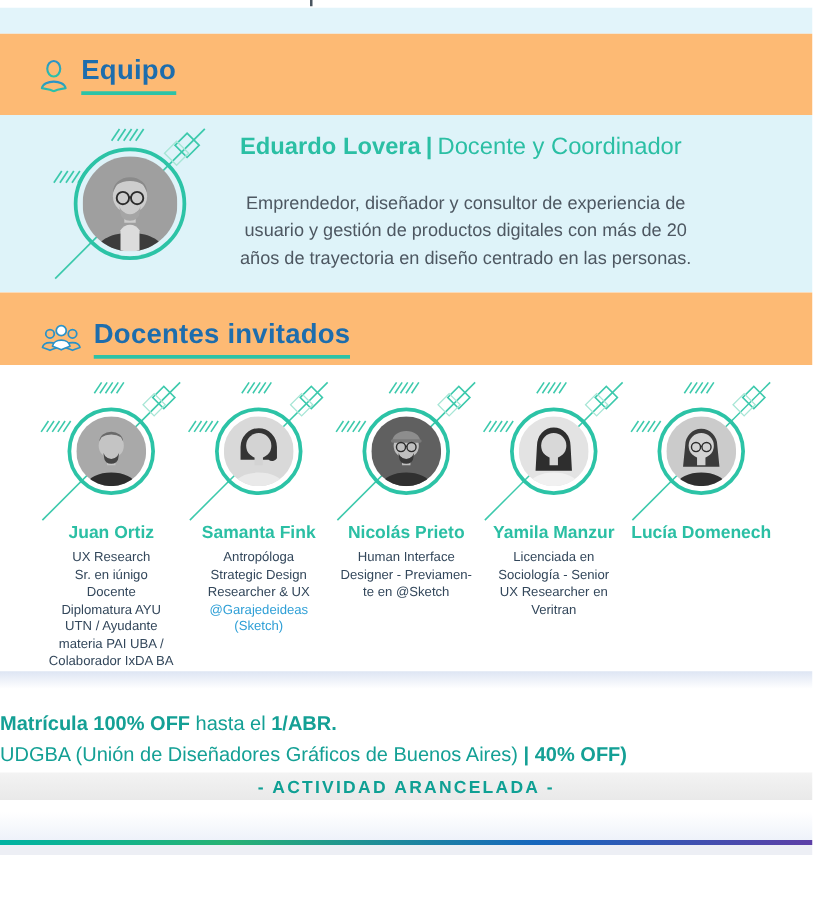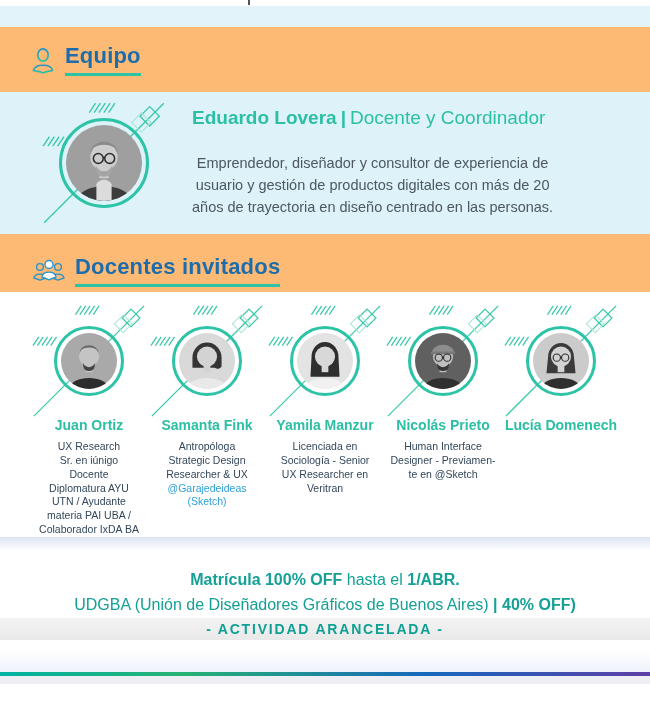--- a/index.html
+++ b/index.html
@@ -48,21 +48,21 @@
   .docentes{height:303px;box-sizing:border-box;background:#fff;padding-top:0;}
   .docentes .sec-head{height:58px;padding-top:14px;padding-left:32px;}
   .cards{display:flex;justify-content:center;padding:26px 26px 0 26px;}
   .card{width:118px;text-align:center;}
   .card-name{margin-top:13px;font-size:14px;font-weight:bold;color:#2bbfa4;}
   .card-desc{margin-top:7px;font-size:10.5px;line-height:1.32;color:#33475b;white-space:pre-line;}
   .card-link{font-size:10.5px;line-height:1.32;color:#2e9fd6;white-space:pre-line;cursor:pointer;}
 
   
   .pricing-grad{height:14px;background:linear-gradient(180deg,#dde5f3 0%,#ffffff 100%);}
-  .pricing{padding-top:17px;text-align:center;color:#14a095;font-size:16px;line-height:1.55;}
+  .pricing{padding-top:17px;text-align:left;color:#14a095;font-size:16px;line-height:1.55;}
   .pricing .b{font-weight:bold;}
 
   
   .banner{height:22px;background:linear-gradient(180deg,#f3f3f3,#e9e9e9);
     display:flex;align-items:center;justify-content:center;
     color:#0fa094;font-weight:bold;font-size:14px;letter-spacing:1.8px;}
   .bottom-space{height:32px;background:linear-gradient(180deg,#ffffff 30%,#eef2fa 100%);}
   .gradient-bar{height:4px;background:linear-gradient(90deg,#00b2a2 0%,#27b273 28%,#1767bd 66%,#5d3fa6 100%);}
   .bottom-strip{height:8px;background:#edeff5;}
 </style>
@@ -272,36 +272,42 @@
       <rect x="97" y="9" width="13" height="13" transform="rotate(45 103.5 15.5)"></rect>
     </g>
     <g stroke="#a8e6d6" stroke-width="1.1">
       <rect x="89" y="15" width="13" height="13" transform="rotate(45 95.5 21.5)"></rect>
     </g>
   </svg>
           </div>
         <div class="ring">
           <span class="avatar">
               <svg viewBox="0 0 100 100">
-    <rect width="100" height="100" fill="#e3e3e3"></rect>
-    <path d="M26 42 a24 26 0 1 1 48 0 l2 36 l-52 0 z" fill="#2e2e2e"></path>
-    <rect x="44" y="56" width="12" height="14" fill="#d8d8d8"></rect>
-    <path d="M14 100 C18 74 82 74 86 100 Z" fill="#f1f1f1"></path>
-
-    <circle cx="50" cy="42" r="18" fill="#d8d8d8"></circle>
-
+    <rect width="100" height="100" fill="#606060"></rect>
+
+    <rect x="44" y="56" width="12" height="14" fill="#bfbfbf"></rect>
+    <path d="M14 100 C18 74 82 74 86 100 Z" fill="#303030"></path>
+
+    <circle cx="50" cy="42" r="18" fill="#bfbfbf"></circle>
+    <path d="M30 36 a20 15 0 0 1 40 0 z" fill="#8d8d8d"></path>
+                <rect x="28" y="33" width="44" height="5" rx="2.5" fill="#7a7a7a"></rect>
+                <g stroke="#2c2c2c" stroke-width="2" fill="none">
+      <circle cx="42.5" cy="44" r="6.5"></circle>
+                  <circle cx="57.5" cy="44" r="6.5"></circle>
+      <line x1="49" y1="43" x2="51" y2="43"></line>
+                </g>
+                <path d="M38 48 a12 13 0 0 0 24 0 l-2 12 a10 8 0 0 1 -20 0 z" fill="#383838"></path>
   </svg>
             </span>
         </div>
       </div>
-      <div class="card-name">Yamila Manzur</div>
-      <div class="card-desc">Licenciada en
-Sociología - Senior
-UX Researcher en
-Veritran</div>
+      <div class="card-name">Nicolás Prieto</div>
+      <div class="card-desc">Human Interface
+Designer - Previamen-
+te en @Sketch</div>
       <div class="card-link"></div>
     </div>
 
     <div class="card">
       <div class="photo-wrap small">
         <div class="decor">
             <svg viewBox="0 0 120 120" fill="none">
     <g stroke="#3cc9ac" stroke-width="1.3">
       <line x1="3" y1="117" x2="117" y2="3"></line>
       <line x1="46" y1="12" x2="52" y2="3"></line>
@@ -317,42 +323,36 @@
       <rect x="97" y="9" width="13" height="13" transform="rotate(45 103.5 15.5)"></rect>
     </g>
     <g stroke="#a8e6d6" stroke-width="1.1">
       <rect x="89" y="15" width="13" height="13" transform="rotate(45 95.5 21.5)"></rect>
     </g>
   </svg>
           </div>
         <div class="ring">
           <span class="avatar">
               <svg viewBox="0 0 100 100">
-    <rect width="100" height="100" fill="#606060"></rect>
-
-    <rect x="44" y="56" width="12" height="14" fill="#bfbfbf"></rect>
-    <path d="M14 100 C18 74 82 74 86 100 Z" fill="#303030"></path>
-
-    <circle cx="50" cy="42" r="18" fill="#bfbfbf"></circle>
-    <path d="M30 36 a20 15 0 0 1 40 0 z" fill="#8d8d8d"></path>
-                <rect x="28" y="33" width="44" height="5" rx="2.5" fill="#7a7a7a"></rect>
-                <g stroke="#2c2c2c" stroke-width="2" fill="none">
-      <circle cx="42.5" cy="44" r="6.5"></circle>
-                  <circle cx="57.5" cy="44" r="6.5"></circle>
-      <line x1="49" y1="43" x2="51" y2="43"></line>
-                </g>
-                <path d="M38 48 a12 13 0 0 0 24 0 l-2 12 a10 8 0 0 1 -20 0 z" fill="#383838"></path>
+    <rect width="100" height="100" fill="#e3e3e3"></rect>
+    <path d="M26 42 a24 26 0 1 1 48 0 l2 36 l-52 0 z" fill="#2e2e2e"></path>
+    <rect x="44" y="56" width="12" height="14" fill="#d8d8d8"></rect>
+    <path d="M14 100 C18 74 82 74 86 100 Z" fill="#f1f1f1"></path>
+
+    <circle cx="50" cy="42" r="18" fill="#d8d8d8"></circle>
+
   </svg>
             </span>
         </div>
       </div>
-      <div class="card-name">Nicolás Prieto</div>
-      <div class="card-desc">Human Interface
-Designer - Previamen-
-te en @Sketch</div>
+      <div class="card-name">Yamila Manzur</div>
+      <div class="card-desc">Licenciada en
+Sociología - Senior
+UX Researcher en
+Veritran</div>
       <div class="card-link"></div>
     </div>
 
     <div class="card">
       <div class="photo-wrap small">
         <div class="decor">
             <svg viewBox="0 0 120 120" fill="none">
     <g stroke="#3cc9ac" stroke-width="1.3">
       <line x1="3" y1="117" x2="117" y2="3"></line>
       <line x1="46" y1="12" x2="52" y2="3"></line>

